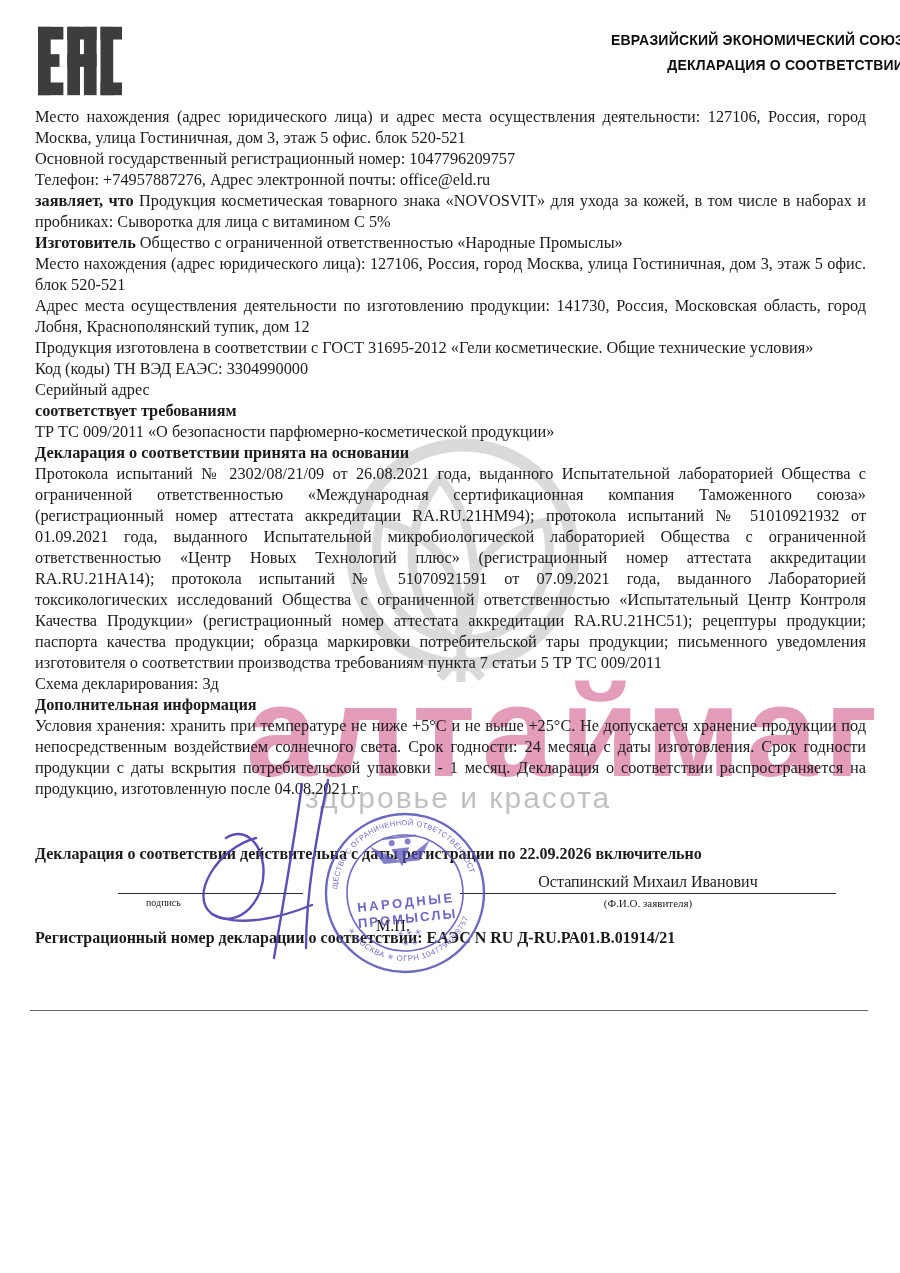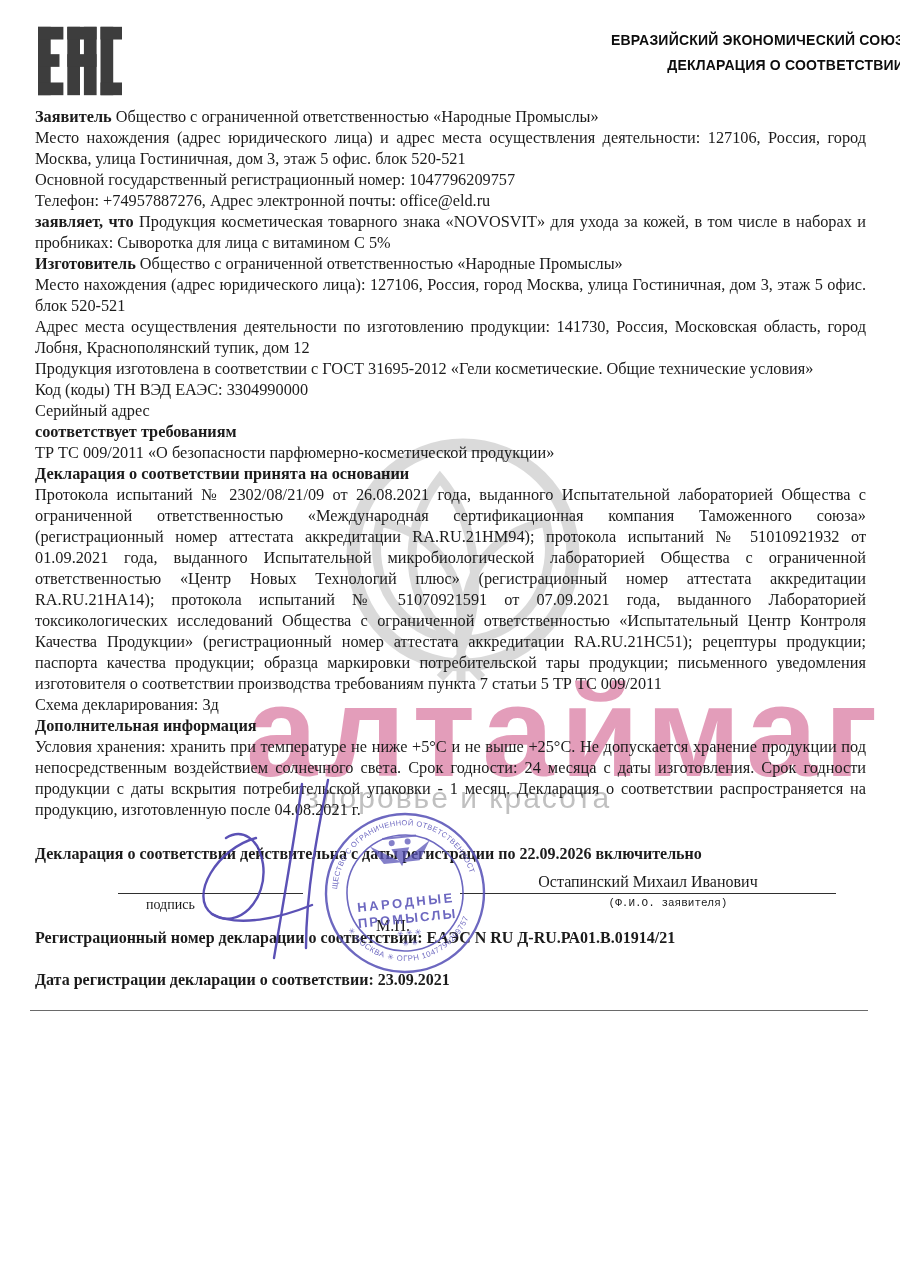--- a/index.html
+++ b/index.html
@@ -31,25 +31,25 @@
     position:absolute; left:35px; top:106px; width:831px; z-index:1;
     font-size:16.3px; line-height:21px; text-align:justify;
   }
   .body-text p { margin:0; }
   .validity {
     position:absolute; left:35px; top:845px; width:831px; z-index:1;
     font-weight:bold; font-size:16px;
   }
   
   .sig-line-left  { position:absolute; left:118px; top:893px; width:185px; border-bottom:1.6px solid #2f2f2f; z-index:1; }
-  .sig-caption    { position:absolute; left:146px; top:897px; font-size:14px; z-index:1; }
+  .sig-caption    { position:absolute; left:146px; top:897px; font-size:10px; z-index:1; }
   .mp             { position:absolute; left:353px; top:871px; width:80px; text-align:center; font-size:16px; z-index:2;margin-top:46px; }
   .applicant-name { position:absolute; left:460px; top:873px; width:376px; text-align:center; font-size:16px; z-index:1; }
   .sig-line-right { position:absolute; left:460px; top:893px; width:376px; border-bottom:1.6px solid #2f2f2f; z-index:1; }
-  .applicant-cap  { position:absolute; left:480px; top:897px; width:376px; text-align:center; font-size:11px; z-index:1;font-family:Liberation Mono, monospace; }
+  .applicant-cap  { position:absolute; left:460px; top:897px; width:376px; text-align:center; font-size:11px; z-index:1; }
   .signature-svg  { position:absolute; left:160px; top:778px; width:240px; height:185px; z-index:4; }
   .stamp-svg      { position:absolute; left:320px; top:808px; width:170px; height:170px; z-index:3; opacity:.88; transform:rotate(-6deg); }
   
   .reg-line  { position:absolute; left:35px; top:929px; width:840px; font-weight:bold; font-size:16px; z-index:1; }
   .date-line { position:absolute; left:35px; top:971px; width:840px; font-weight:bold; font-size:16px; z-index:1; }
   .bottom-rule { position:absolute; left:30px; top:1010px; width:838px; border-bottom:1px solid #6a6a6a; z-index:1; }
 </style>
 </head>
 <body>
 
@@ -82,21 +82,20 @@
       <rect x="64" y="57" width="22" height="13"></rect>
     </g>
   </svg>
 
   <div class="title-block">
     <div>ЕВРАЗИЙСКИЙ ЭКОНОМИЧЕСКИЙ СОЮЗ</div>
     <div>ДЕКЛАРАЦИЯ О СООТВЕТСТВИИ</div>
   </div>
 
   <div class="body-text">
-    <p><b>Заявитель</b><span> Общество с ограниченной ответственностью «Народные Промыслы»</span></p>
     <p><span>Место нахождения (адрес юридического лица) и адрес места осуществления деятельности: 127106, Россия, город Москва, улица Гостиничная, дом 3, этаж 5 офис. блок 520-521</span></p>
     <p><span>Основной государственный регистрационный номер: 1047796209757</span></p>
     <p><span>Телефон: +74957887276, Адрес электронной почты: office@eld.ru</span></p>
     <p><b>заявляет, что</b><span> Продукция косметическая товарного знака «NOVOSVIT» для ухода за кожей, в том числе в наборах и пробниках: Сыворотка для лица с витамином С 5%</span></p>
     <p><b>Изготовитель</b><span> Общество с ограниченной ответственностью «Народные Промыслы»</span></p>
     <p><span>Место нахождения (адрес юридического лица): 127106, Россия, город Москва, улица Гостиничная, дом 3, этаж 5 офис. блок 520-521</span></p>
     <p><span>Адрес места осуществления деятельности по изготовлению продукции: 141730, Россия, Московская область, город Лобня, Краснополянский тупик, дом 12</span></p>
     <p><span>Продукция изготовлена в соответствии с ГОСТ 31695-2012 «Гели косметические. Общие технические условия»</span></p>
     <p><span>Код (коды) ТН ВЭД ЕАЭС: 3304990000</span></p>
     <p><span>Серийный адрес</span></p>
@@ -148,16 +147,15 @@
         <path d="M68,29 L102,29" stroke="#5a54b8" stroke-width="2"></path>
       </g>
       <text x="85" y="99" text-anchor="middle" font-size="13" font-weight="bold" letter-spacing="2.6">НАРОДНЫЕ</text>
       <text x="85" y="115" text-anchor="middle" font-size="13" font-weight="bold" letter-spacing="2.2">ПРОМЫСЛЫ</text>
       <text x="85" y="128" text-anchor="middle" font-size="8">✳ ✳ ✳</text>
       <text x="85" y="138" text-anchor="middle" font-size="8">✳ ✳</text>
     </g>
   </svg>
 
   <div class="reg-line">Регистрационный номер декларации о соответствии: ЕАЭС N RU Д-RU.РА01.В.01914/21</div>
-  <div class="date-line">Дата регистрации декларации о соответствии: 23.09.2021</div>
   <div class="bottom-rule"></div>
 
 </div>
 
 </body></html>

